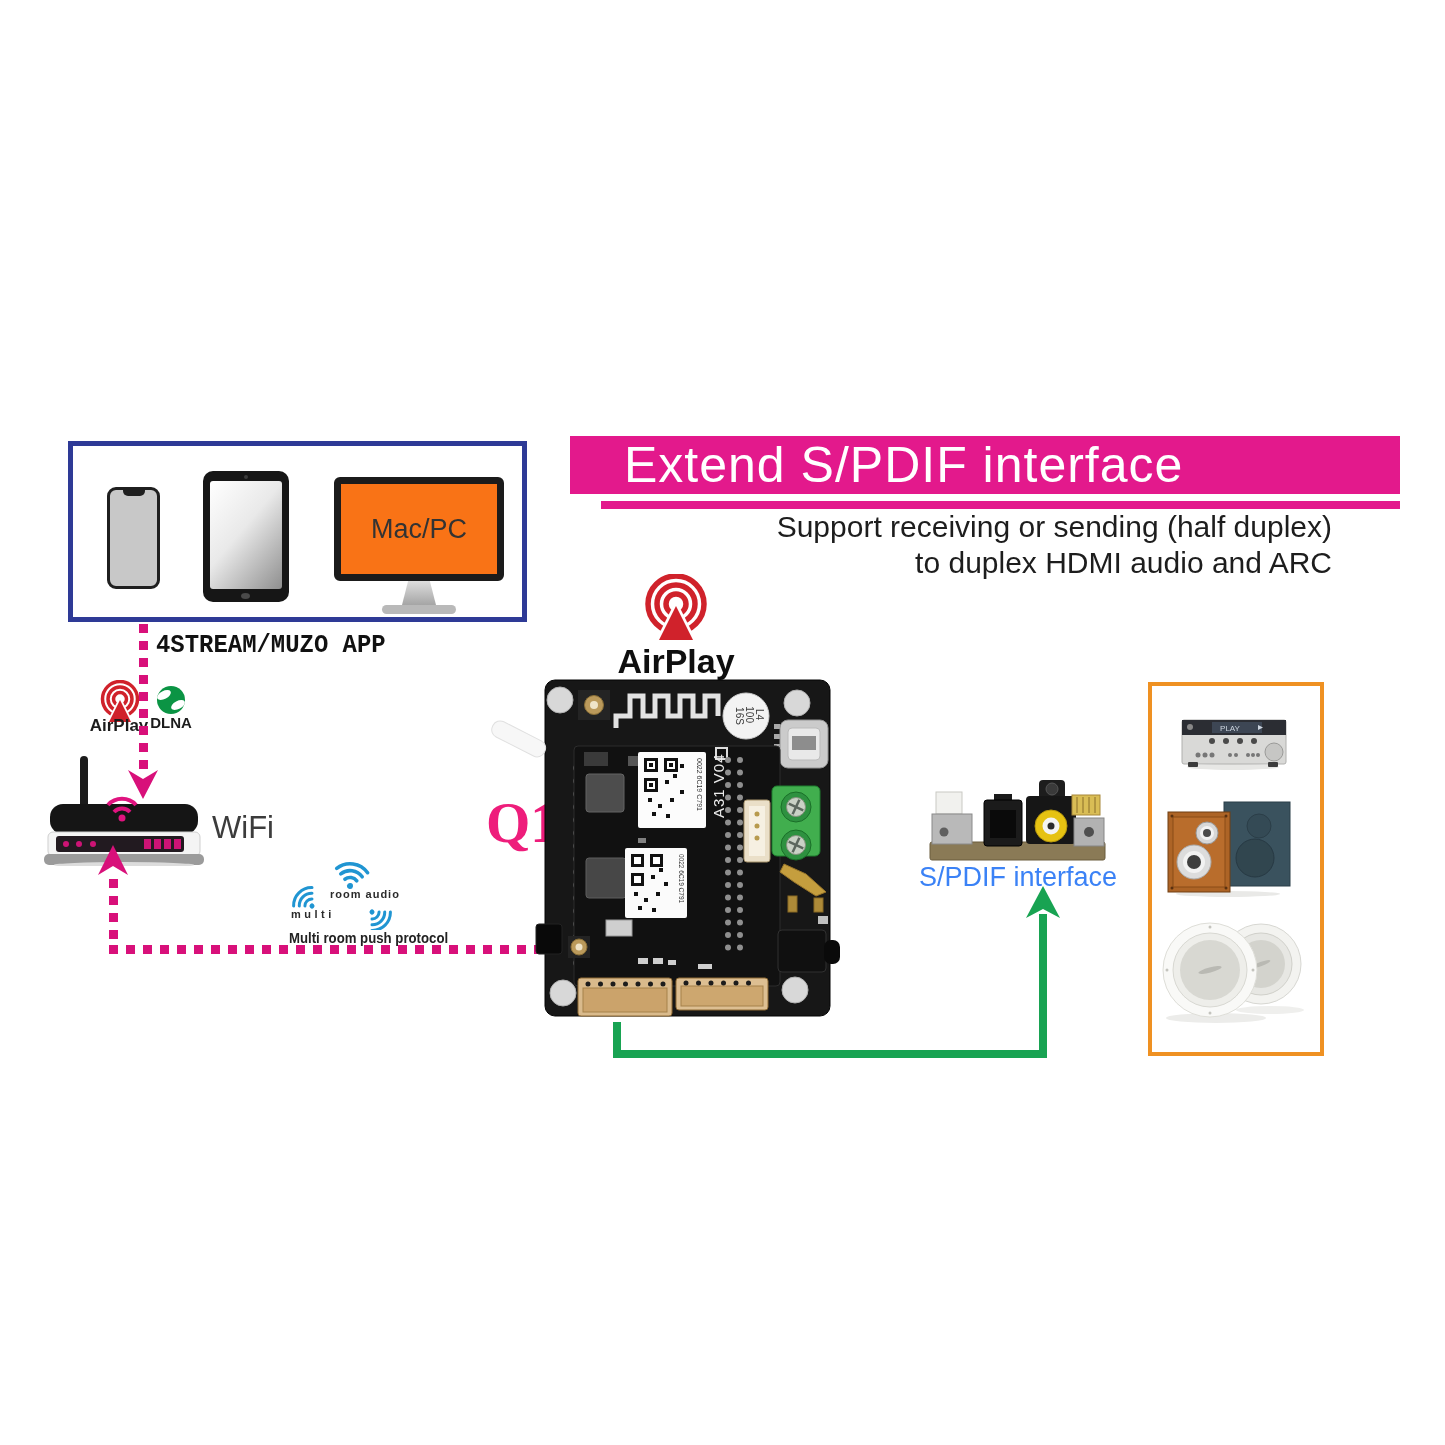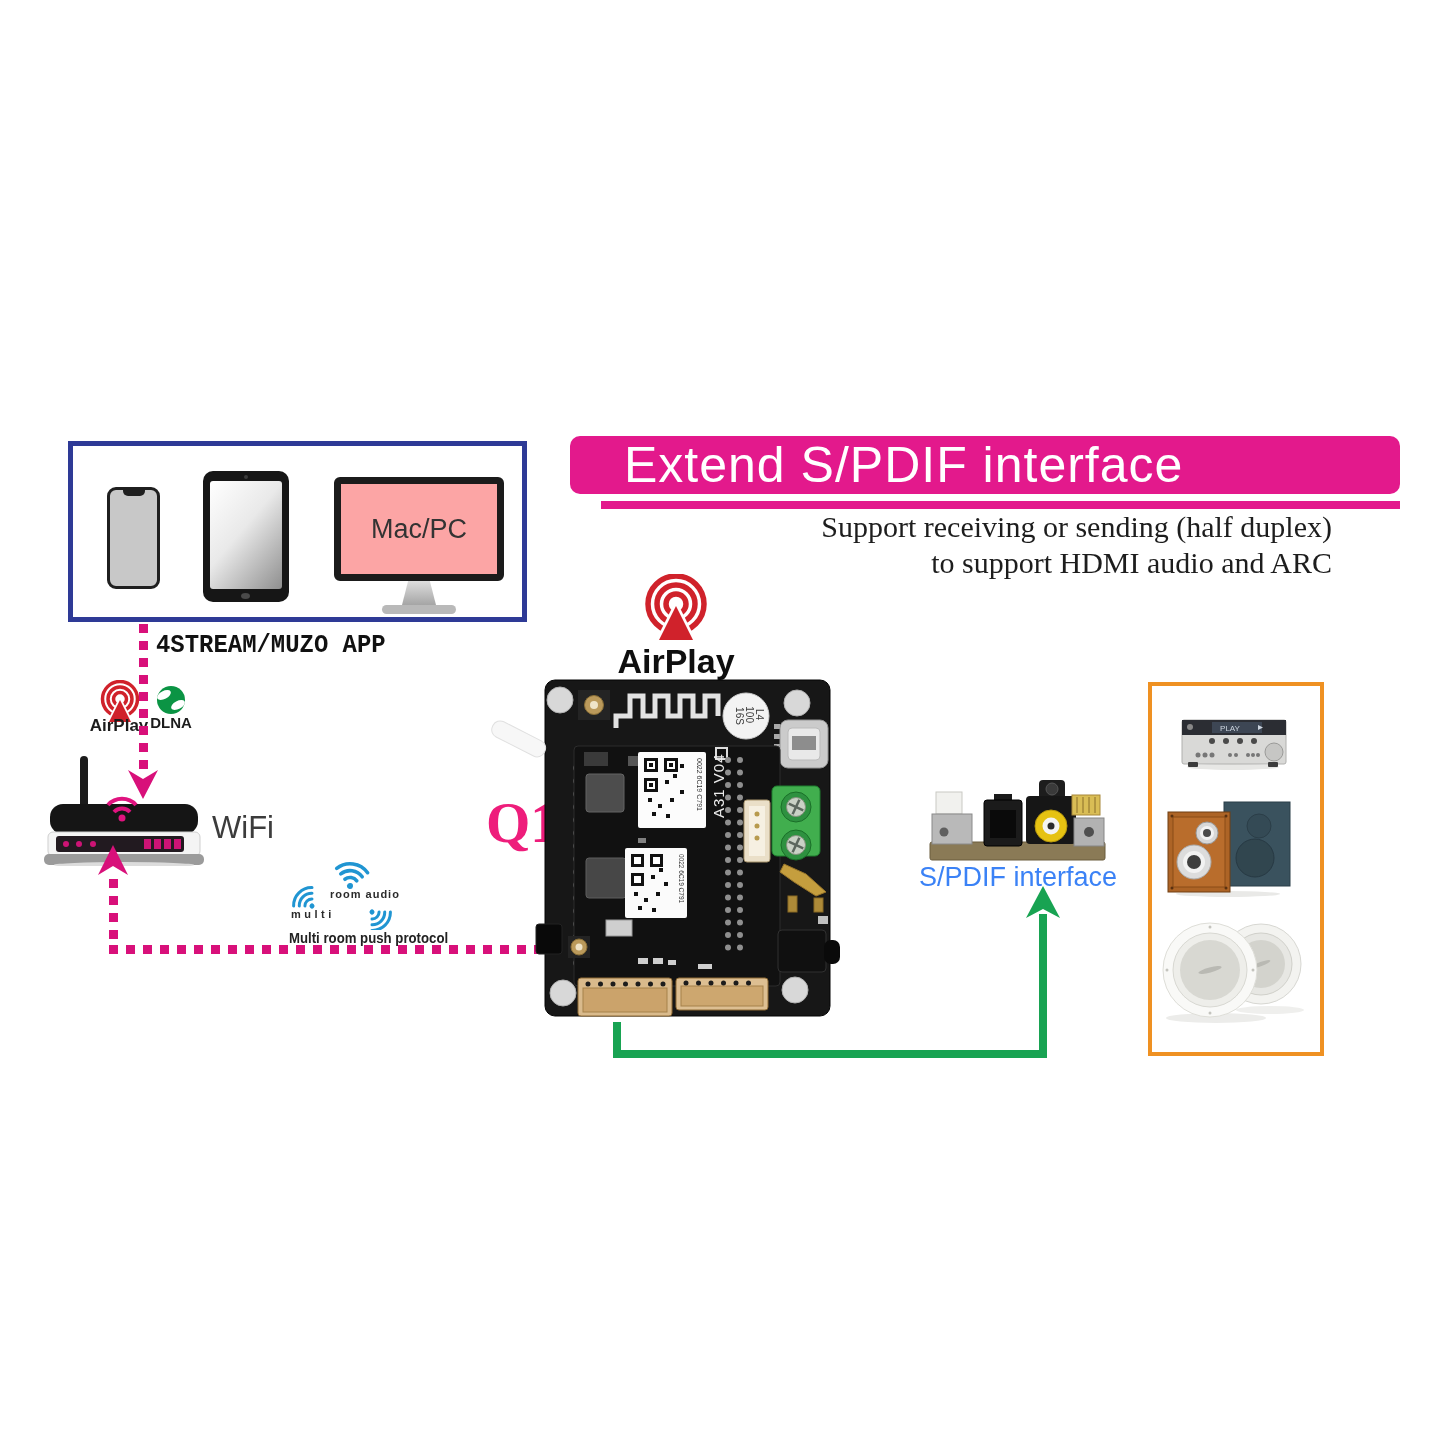--- a/index.html
+++ b/index.html
@@ -5,34 +5,34 @@
   html,body{margin:0;padding:0;background:#fff;}
   #canvas{position:relative;width:1445px;height:1445px;background:#fff;overflow:hidden;
           font-family:"Liberation Sans",sans-serif;}
   .abs{position:absolute;}
   
   .dot-h{height:9px;background-image:repeating-linear-gradient(to right,#d8107a 0 9px,transparent 9px 17px);}
   .dot-v{width:9px;background-image:repeating-linear-gradient(to bottom,#d8107a 0 9px,transparent 9px 17px);}
   
   .grn{background:#18a352;}
   
-  .banner{left:570px;top:436px;width:830px;height:58px;background:#e3198c;display:flex;align-items:center;border-radius:10px;}
+  .banner{left:570px;top:436px;width:830px;height:58px;background:#e3198c;display:flex;align-items:center;}
   .banner span{color:#fff;font-size:50px;padding-left:54px;letter-spacing:1px;white-space:nowrap;}
   .banner-underline{left:601px;top:501px;width:799px;height:8px;background:#e3198c;}
-  .subtitle{left:650px;top:509px;width:682px;text-align:right;font-size:30px;line-height:36px;color:#1d1d1d;font-family:Liberation Serif, serif;}
+  .subtitle{left:650px;top:509px;width:682px;text-align:right;font-size:30px;line-height:36px;color:#1d1d1d;}
   
   .devices-box{left:68px;top:441px;width:449px;height:171px;border:5px solid #2e3a96;background:#fff;}
   .phone{left:107px;top:487px;width:47px;height:96px;border:3px solid #1f1f1f;border-radius:9px;background:#c8c8c8;}
   .phone .notch{position:absolute;left:50%;top:-1px;transform:translateX(-50%);width:22px;height:7px;background:#1f1f1f;border-radius:0 0 5px 5px;}
   .tablet{left:203px;top:471px;width:86px;height:131px;background:#161616;border-radius:10px;}
   .tablet .screen{position:absolute;left:7px;top:10px;right:7px;bottom:13px;border-radius:3px;
      background:linear-gradient(130deg,#ffffff 0%,#e9e9e9 45%,#8f8f8f 100%);}
   .tablet .cam{position:absolute;left:50%;top:4px;width:4px;height:4px;margin-left:-2px;border-radius:50%;background:#3c3c3c;}
   .tablet .home{position:absolute;left:50%;bottom:3px;width:9px;height:6px;margin-left:-5px;border-radius:50%;background:#4a4a4a;}
-  .monitor{left:334px;top:477px;width:156px;height:90px;border:7px solid #1b1b1b;border-radius:6px;background:#fca5a5;
+  .monitor{left:334px;top:477px;width:156px;height:90px;border:7px solid #1b1b1b;border-radius:6px;background:#f97316;
      display:flex;align-items:center;justify-content:center;}
   .monitor span{font-size:27px;color:#333;}
   .monitor-neck{left:402px;top:581px;width:34px;height:24px;background:linear-gradient(#dedede,#a5a5a5);
      clip-path:polygon(18% 0,82% 0,100% 100%,0 100%);}
   .monitor-base{left:382px;top:605px;width:74px;height:9px;background:#b9b9b9;border-radius:5px;}
   .app-label{left:156px;top:630px;font-family:"Liberation Mono",monospace;font-weight:bold;font-size:26px;color:#111;
      transform:scaleX(.92);transform-origin:left;white-space:nowrap;}
   .icon-label{font-weight:bold;color:#1c1c1c;text-align:center;}
   .wifi-label{left:212px;top:778px;font-size:31px;color:#3c3c3c;margin-top:32px;}
   .mr-caption{left:289px;top:929px;font-size:15px;font-weight:bold;color:#222;transform:scaleX(.88);transform-origin:left;white-space:nowrap;}
@@ -45,21 +45,21 @@
 <body>
 
 <div id="canvas">
 
   <div class="abs banner">
     <span>Extend S/PDIF interface</span>
   </div>
   <div class="abs banner-underline"></div>
   <div class="abs subtitle">
     <div>Support receiving or sending (half duplex)</div>
-    <div>to support HDMI audio and ARC</div>
+    <div>to duplex HDMI audio and ARC</div>
   </div>
 
   <div class="abs devices-box"></div>
   <div class="abs phone">
       <div class="notch"></div>
     </div>
   <div class="abs tablet">
     <div class="screen"></div>
     <div class="cam"></div>
     <div class="home"></div>

